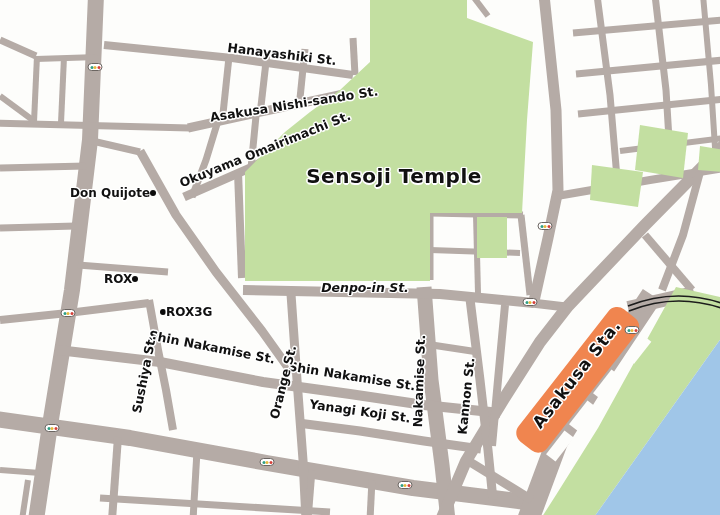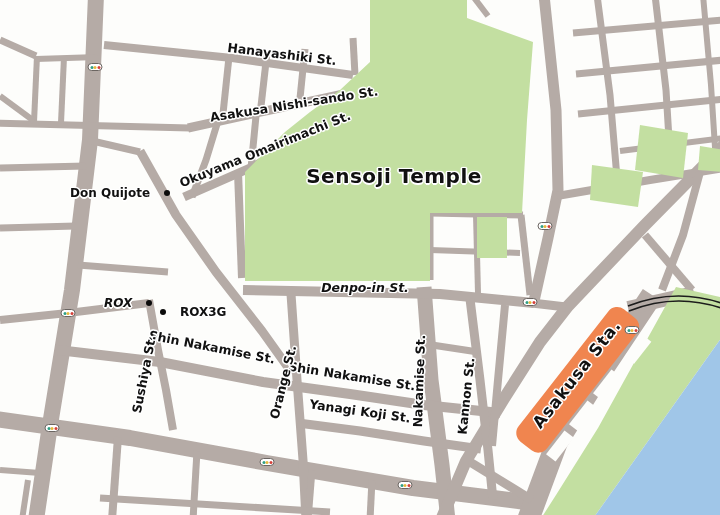--- a/index.html
+++ b/index.html
@@ -18,21 +18,21 @@
     transform:translate(-50%,-50%);
     text-shadow:
       -1.5px 0 0 #fff, 1.5px 0 0 #fff, 0 -1.5px 0 #fff, 0 1.5px 0 #fff,
       -1px -1px 0 #fff, 1px -1px 0 #fff, -1px 1px 0 #fff, 1px 1px 0 #fff,
       0 0 3px #fff;
     pointer-events:none;
   }
   .lbl.big{font-size:20px;letter-spacing:0.5px;}
   .lbl.station{font-size:16.5px;letter-spacing:1px;}
   .poi{
-    position:absolute;display:flex;align-items:center;gap:14px;
+    position:absolute;display:flex;align-items:center;gap:0;
     font-weight:bold;font-size:12px;color:#111;white-space:nowrap;
     text-shadow:
       -1.5px 0 0 #fff, 1.5px 0 0 #fff, 0 -1.5px 0 #fff, 0 1.5px 0 #fff,
       -1px -1px 0 #fff, 1px -1px 0 #fff, -1px 1px 0 #fff, 1px 1px 0 #fff;
   }
   .poi-dot{width:6px;height:6px;border-radius:50%;background:#0b0b0b;flex:0 0 auto;}
   .tl{
     position:absolute;width:15px;height:8px;border-radius:4px;
     background:#fff;border:1px solid #6b6561;box-sizing:border-box;
     display:flex;align-items:center;justify-content:space-between;
@@ -176,21 +176,21 @@
 
   <div class="lbl" style="left:144px;top:374px;transform:translate(-50%,-50%) rotate(-79deg);">Sushiya St.</div>
 
   <div class="lbl station" style="left:577px;top:374px;transform:translate(-50%,-50%) rotate(-52deg);">Asakusa Sta.</div>
 
   <div class="poi" style="left:70px;top:186px;">
     <span>Don Quijote</span>
     <span class="poi-dot"></span>
   </div>
 
-  <div class="poi" style="left:104px;top:296px;font-style:italic;">
+  <div class="poi" style="left:104px;top:272px;">
     <span>ROX</span>
     <span class="poi-dot"></span>
   </div>
 
   <div class="poi" style="left:160px;top:305px;justify-content:flex-end;">
     <span class="poi-dot"></span>
     <span>ROX3G</span>
   </div>
 
   <div class="tl" style="left:95px;top:67px;">

